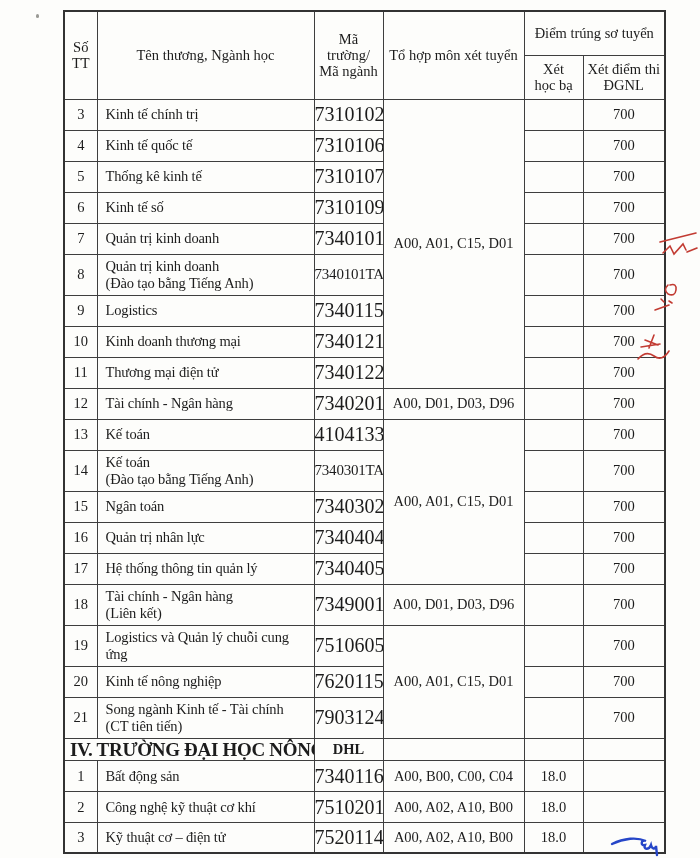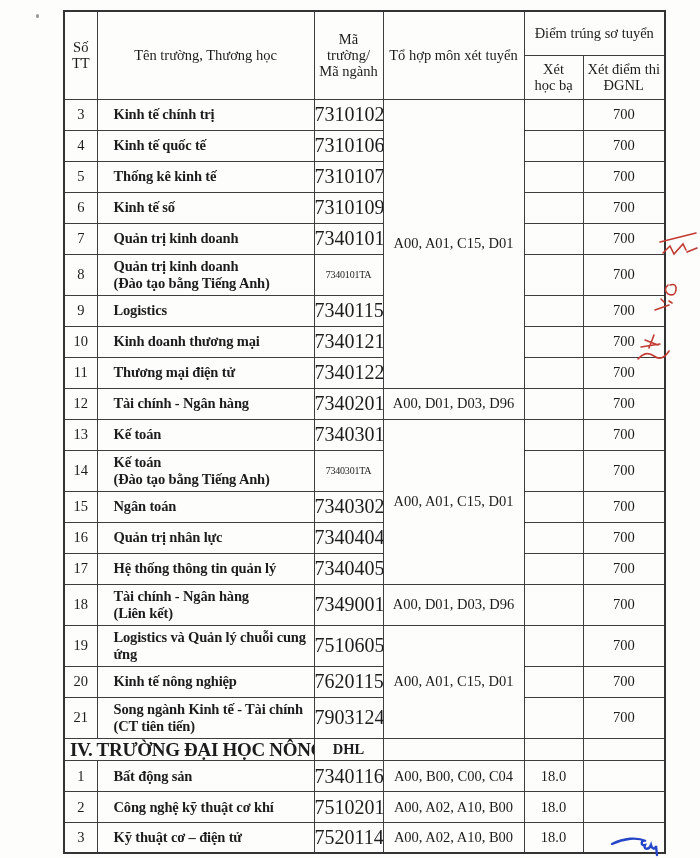--- a/index.html
+++ b/index.html
@@ -22,25 +22,25 @@
     font-size:14.5px; line-height:1.12;
     white-space:pre;
   }
   .doc th { font-weight:400; }
   tr.h1, tr.h2 { height:44px; }
   tr.r-s { height:31px; }
   tr.r-d { height:41px; }
   tr.r-sec { height:22px; }
   tr.r-b { height:31px; }
   td.name {
-    text-align:left; padding:1px 2px 1px 16px;
-    font-weight:bold; letter-spacing:-0.15px;
+    text-align:left; padding:1px 2px 1px 8px;
+    font-weight:normal; letter-spacing:-0.15px;
   }
   td.code { font-size:20px; }
-  td.code-sm { font-size:10px; letter-spacing:-0.2px;font-family:Liberation Serif, serif; }
+  td.code-sm { font-size:15px; letter-spacing:-0.2px;font-family:Liberation Serif, serif; }
   td.score { font-size:14.5px; }
   td.section-label {
     text-align:right; padding-left:5px; font-weight:bold;
     font-size:19px; letter-spacing:-0.3px; white-space:nowrap;
   }
   td.section-code { font-weight:bold;font-family:Liberation Serif, serif; }
   .speck {
     position:absolute; left:36px; top:14px; width:3px; height:4px;
     background:#9a9a95; border-radius:2px;
   }
@@ -57,21 +57,21 @@
       <col style="width:217px">
       <col style="width:69px">
     <col style="width:141px">
       <col style="width:59px">
       <col style="width:82px">
   </colgroup>
   <thead>
     <tr class="h1">
       <th rowspan="2">Số
 TT</th>
-      <th rowspan="2">Tên trường, Thương học</th>
+      <th rowspan="2">Tên thương, Ngành học</th>
       <th rowspan="2">Mã
 trường/
 Mã ngành</th>
       <th rowspan="2">Tổ hợp môn xét tuyển</th>
       <th colspan="2">Điểm trúng sơ tuyển</th>
     </tr>
     <tr class="h2">
       <th>Xét
 học bạ</th>
       <th>Xét điểm thi
@@ -148,21 +148,21 @@
       <td>12</td>
       <td class="name">Tài chính - Ngân hàng</td>
       <td class="code">7340201</td>
       <td>A00, D01, D03, D96</td>
       <td></td>
       <td class="score">700</td>
     </tr>
     <tr class="r-s">
       <td>13</td>
       <td class="name">Kế toán</td>
-      <td class="code">7340301</td>
+      <td class="code">4104133</td>
       <td rowspan="5">A00, A01, C15, D01</td>
       <td></td>
       <td class="score">700</td>
     </tr>
     <tr class="r-d">
       <td>14</td>
       <td class="name">Kế toán
 (Đào tạo bằng Tiếng Anh)</td>
       <td class="code code-sm">7340301TA</td>
       <td></td>

